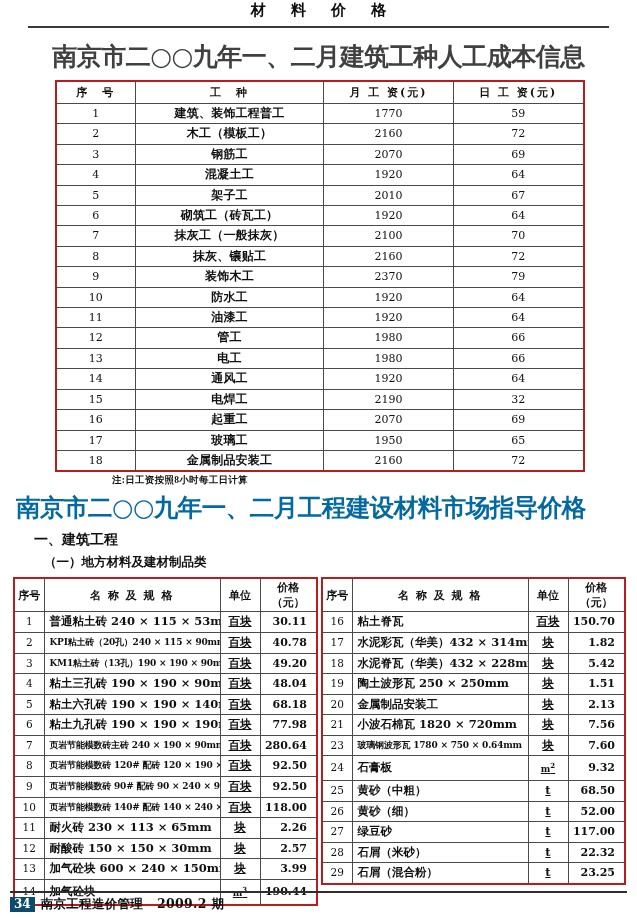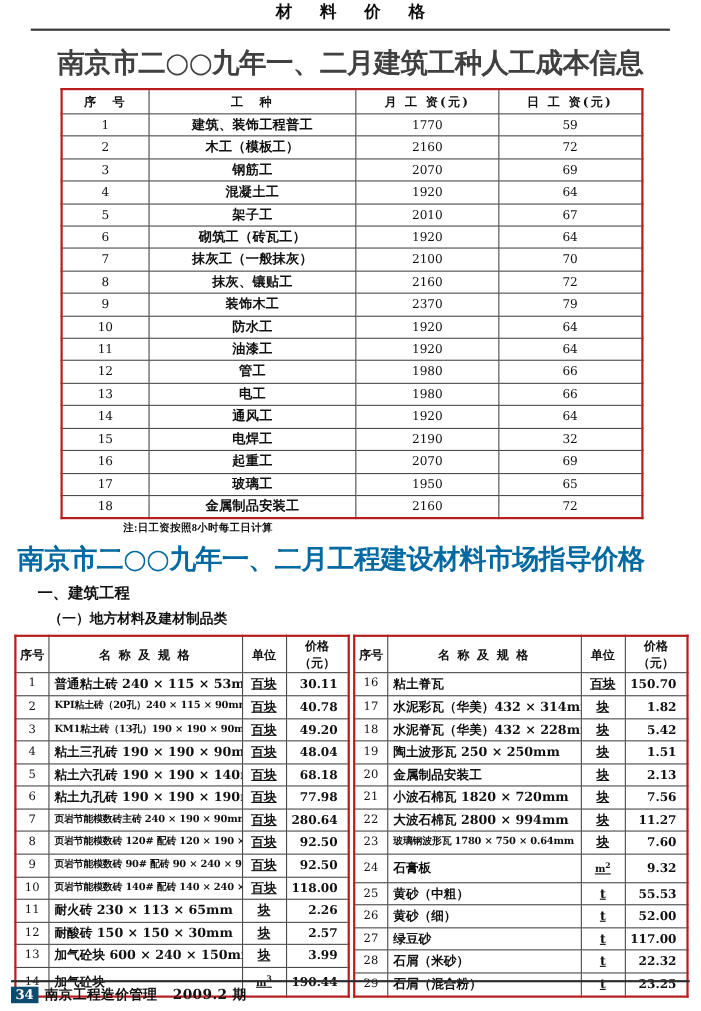--- a/index.html
+++ b/index.html
@@ -501,42 +501,36 @@
             <td class="m-unit">块</td>
             <td class="m-price">2.13</td>
           </tr>
           <tr>
             <td class="m-idx">21</td>
             <td class="m-name">小波石棉瓦 1820 × 720mm</td>
             <td class="m-unit">块</td>
             <td class="m-price">7.56</td>
           </tr>
           <tr>
-            <td class="m-idx">22</td>
-            <td class="m-name">大波石棉瓦 2800 × 994mm</td>
-            <td class="m-unit">块</td>
-            <td class="m-price">11.27</td>
-          </tr>
-          <tr>
             <td class="m-idx">23</td>
             <td class="m-name sm">玻璃钢波形瓦 1780 × 750 × 0.64mm</td>
             <td class="m-unit">块</td>
             <td class="m-price">7.60</td>
           </tr>
           <tr>
             <td class="m-idx">24</td>
             <td class="m-name">石膏板</td>
             <td class="m-unit sup">m<sup class="unit-sup">2</sup></td>
             <td class="m-price">9.32</td>
           </tr>
           <tr>
             <td class="m-idx">25</td>
             <td class="m-name">黄砂（中粗）</td>
             <td class="m-unit">t</td>
-            <td class="m-price">55.53</td>
+            <td class="m-price">68.50</td>
           </tr>
           <tr>
             <td class="m-idx">26</td>
             <td class="m-name">黄砂（细）</td>
             <td class="m-unit">t</td>
             <td class="m-price">52.00</td>
           </tr>
           <tr>
             <td class="m-idx">27</td>
             <td class="m-name">绿豆砂</td>

